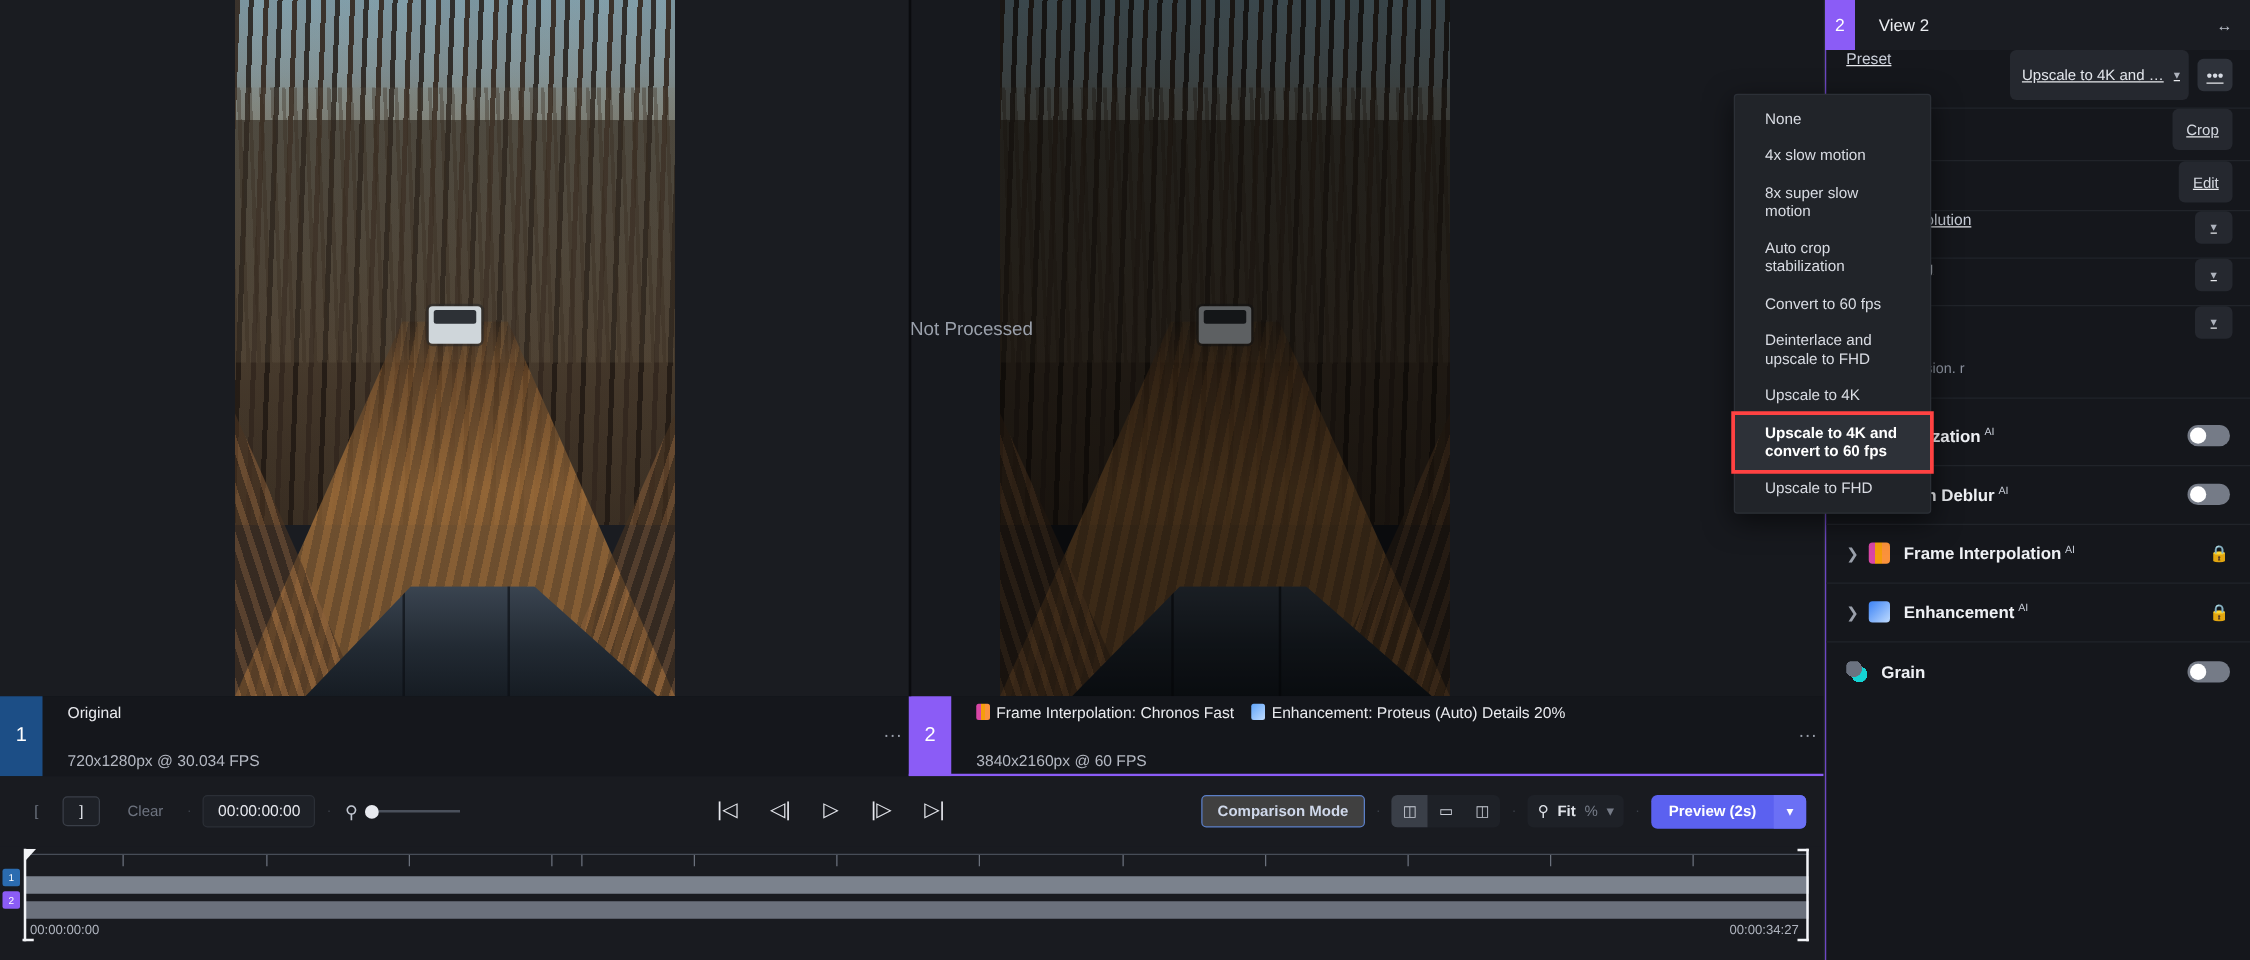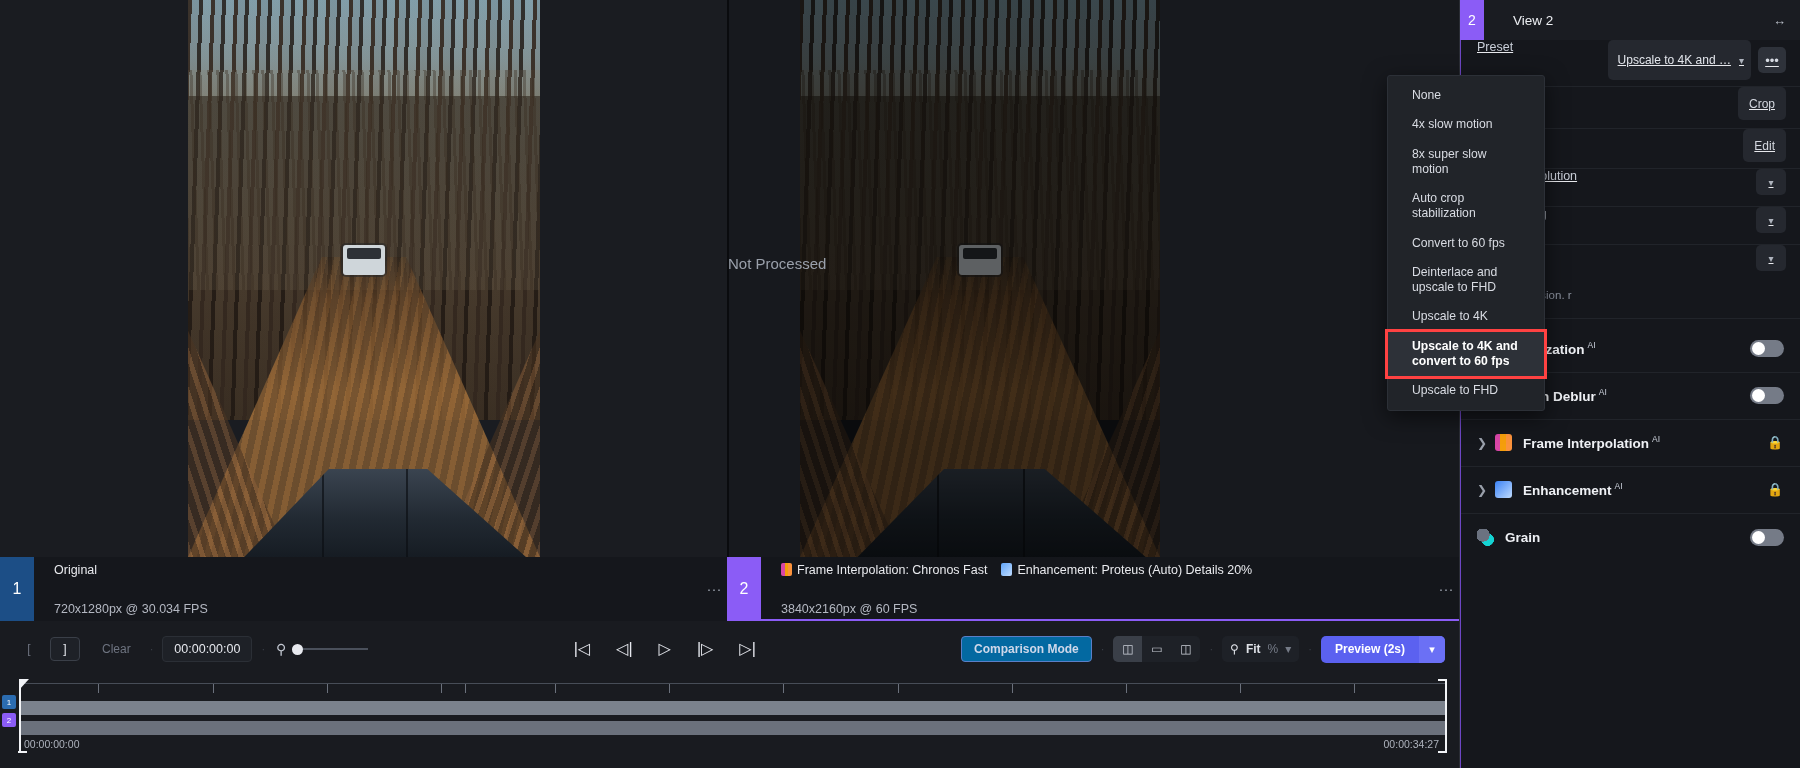--- a/index.html
+++ b/index.html
@@ -146,21 +146,21 @@
   }
   .zoom-ico { color:#c3c8d2; font-size:14px; margin:0 6px 0 2px; }
   .slider { position:relative; width:76px; height:14px; display:flex; align-items:center; }
   .slider .track { position:absolute; left:0; right:0; height:1.5px; background:#4a505b; }
   .slider .knob { position:relative; width:11px; height:11px; border-radius:50%; background:#e8eaef; }
   .transport { display:flex; align-items:center; gap:26px; margin:0 auto; }
   .tp { color:#e6e8ee; font-size:16px; line-height:1; }
   .right-ctls { display:flex; align-items:center; }
   .cmp-btn {
     height:26px; padding:0 12px; border-radius:4px;
-    border:1px solid #5b7fc7; background:#0369a1; color:#cfd8ea;
+    border:1px solid #5b7fc7; background:#404040; color:#cfd8ea;
     font-size:12px; font-weight:bold; display:flex; align-items:center;
   }
   .seg { display:flex; background:#1e2127; border-radius:5px; overflow:hidden; }
   .seg div {
     width:29px; height:26px; display:flex; align-items:center; justify-content:center;
     color:#c8ccd5; font-size:12px;
   }
   .seg div.on { background:#3a3f48; }
   .fit-box {
     height:26px; padding:0 8px; border-radius:5px; background:#1e2127;
@@ -225,21 +225,21 @@
     background:#15171c; border-left:1px solid #2a2d34;
   }
   .rp-header {
     height:40px; display:flex; align-items:center; position:relative;
     background:#1a1c22;
   }
   .rp-header-badge {
     width:24px; height:40px; background:#8b5cf6; color:#fff; font-size:14px;
     display:flex; align-items:center; justify-content:center; flex:0 0 24px;
   }
-  .rp-header-title { margin-left:29px; font-size:13.5px; color:#eceef2; }
+  .rp-header-title { margin-left:19px; font-size:13.5px; color:#eceef2; }
   .rp-expand { position:absolute; right:14px; top:13px; color:#b8bdc7; font-size:13px; }
 
   .rp-body { position:relative; border-left:1px solid #6d46c4; height:728px; }
 
   .rp-row {
     height:44px; display:flex; align-items:flex-start; padding:0 14px 0 16px;
     border-bottom:1px solid #21242a; position:relative;text-decoration:underline;
   }
   .rp-label { font-size:12.5px; color:#c9ced8; flex:0 0 auto; }
   .rp-label.head { font-size:13.5px; font-weight:bold; color:#f0f2f6; }

